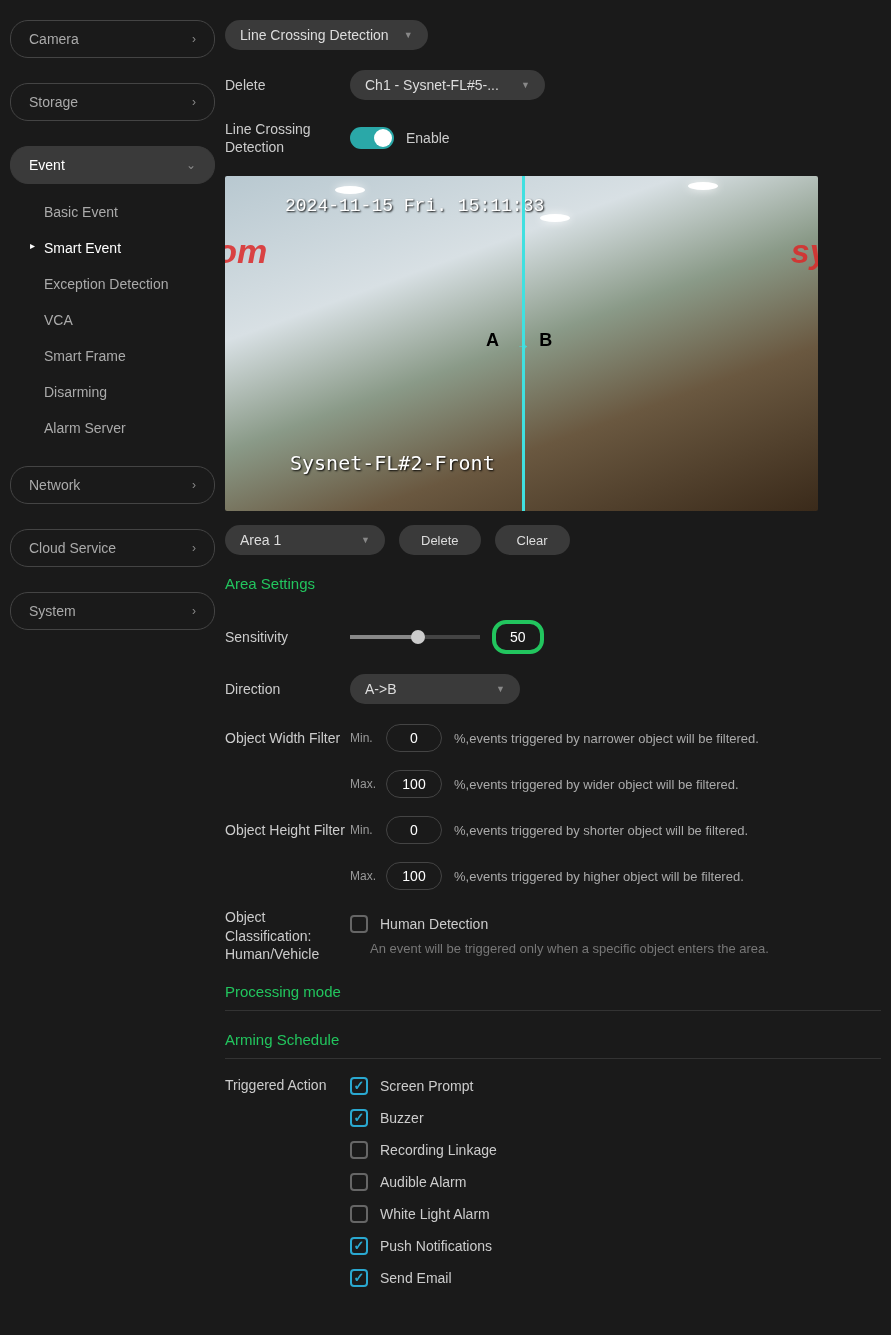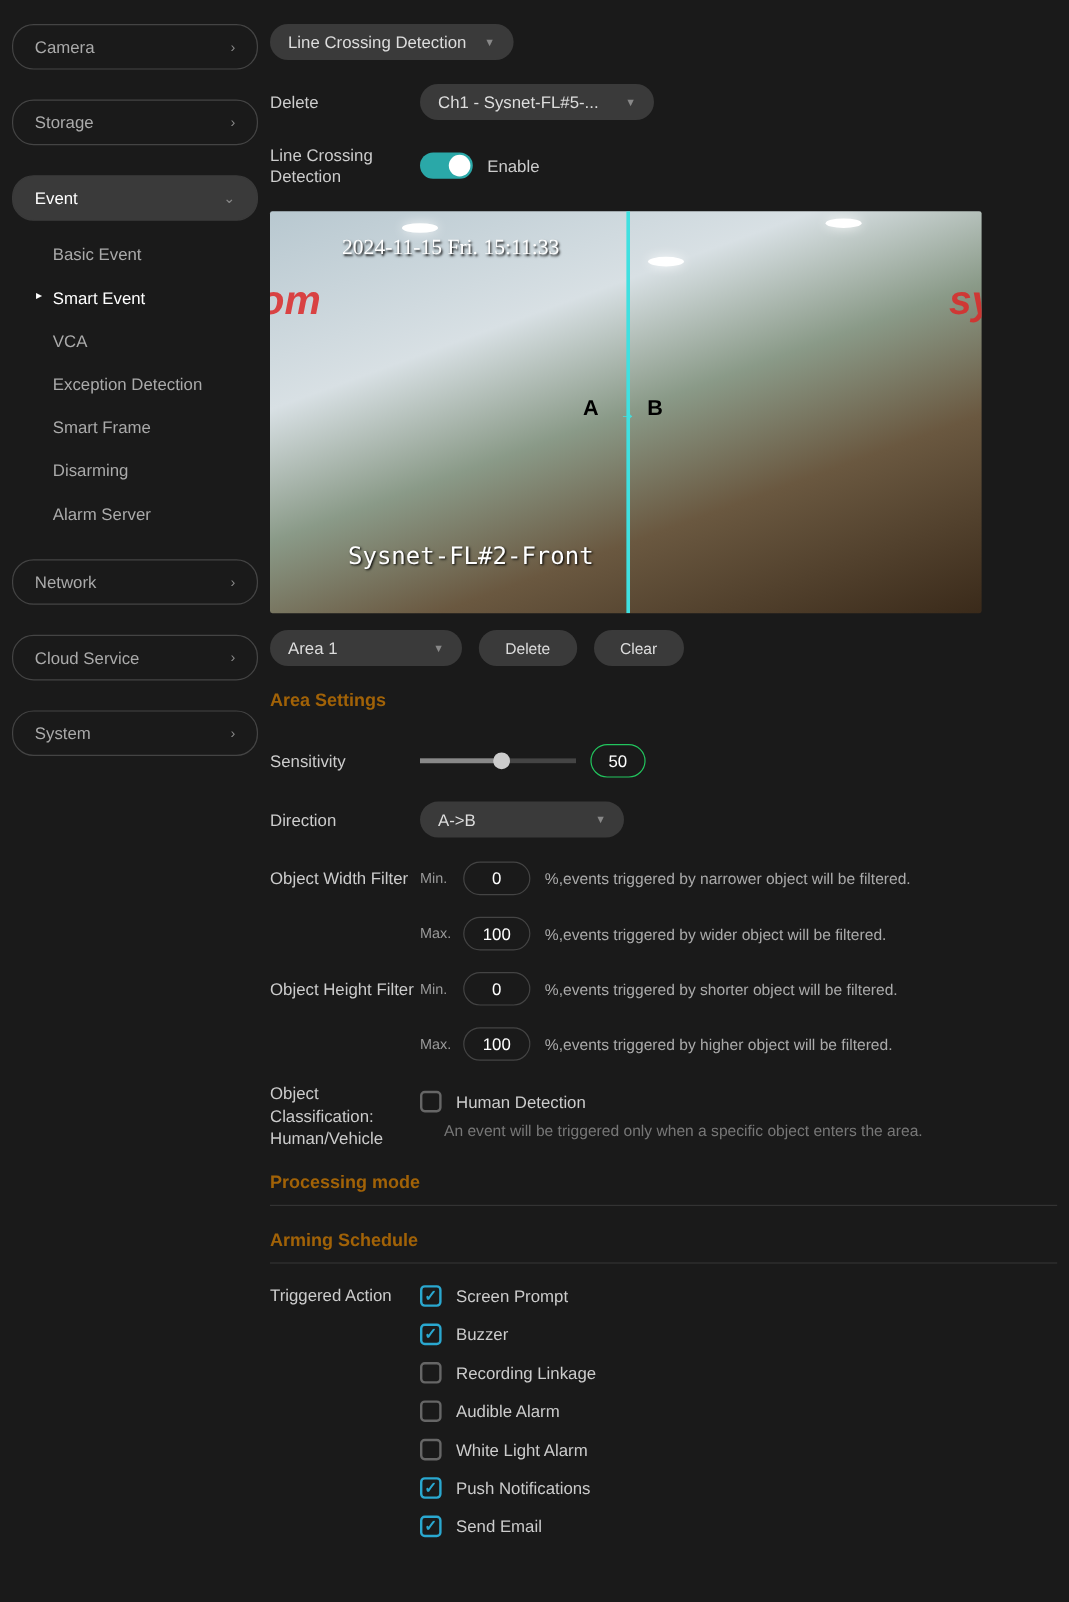--- a/index.html
+++ b/index.html
@@ -28,38 +28,38 @@
 .toggle { width: 44px; height: 22px; background: #2aa8a8; border-radius: 11px; position: relative; cursor: pointer; display: inline-block; vertical-align: middle; }
 .toggle .knob { width: 18px; height: 18px; background: #fff; border-radius: 50%; position: absolute; top: 2px; right: 2px; }
 .toggle-label { margin-left: 12px; color: #ccc; font-size: 14px; }
 
 
 .preview { width: 593px; height: 335px; background: linear-gradient(160deg, #b8c8d0 0%, #d8e0e4 30%, #8a9a88 50%, #6a5840 70%, #3a2a1a 100%); position: relative; border-radius: 2px; overflow: hidden; margin-bottom: 14px; }
 .preview-line { position: absolute; left: 50%; top: 0; bottom: 0; width: 3px; background: #40e0e0; }
 .preview-arrow { position: absolute; left: 50%; top: 48%; transform: translateX(-5px); color: #40e0e0; font-size: 13px; }
 .preview-lbl-a { position: absolute; left: 44%; top: 46%; color: #000; font-size: 18px; font-weight: bold; }
 .preview-lbl-b { position: absolute; left: 53%; top: 46%; color: #000; font-size: 18px; font-weight: bold; }
-.preview-ts { position: absolute; top: 20px; left: 60px; color: #fff; font-family: Liberation Serif, serif; font-size: 18px; text-shadow: 1px 1px 2px #000; }
+.preview-ts { position: absolute; top: 20px; left: 60px; color: #fff; font-family: Liberation Mono, monospace; font-size: 18px; text-shadow: 1px 1px 2px #000; }
 .preview-name { position: absolute; bottom: 36px; left: 65px; color: #fff; font-family: monospace; font-size: 20px; text-shadow: 1px 1px 2px #000; }
 .watermark { position: absolute; font-size: 34px; font-weight: bold; color: rgba(220, 40, 40, 0.85); font-style: italic; top: 56px; }
 .wm1 { left: -245px; } .wm2 { right: -260px; }
 .ceiling-light { position: absolute; width: 30px; height: 8px; background: #fff; border-radius: 50%; box-shadow: 0 0 10px rgba(255,255,255,0.8); }
 .light1 { top: 10px; left: 110px; } .light2 { top: 38px; left: 315px; } .light3 { top: 6px; right: 100px; }
 
 .btn-row { display: flex; gap: 14px; margin-bottom: 16px; }
 .btn { background: #3a3a3a; color: #ddd; font-size: 13px; padding: 7px 22px; border-radius: 15px; border: none; cursor: pointer; }
 
-.section-title { color: #a16207; font-size: 15px; margin: 20px 0 18px 0; padding-bottom: 10px; font-weight: bold; }
+.section-title { color: #22c55e; font-size: 15px; margin: 20px 0 18px 0; padding-bottom: 10px; }
 .section-title.underline { border-bottom: 1px solid #333; }
 
 .slider-wrap { display: flex; align-items: center; gap: 12px; }
 .slider { width: 130px; height: 4px; background: #444; position: relative; cursor: pointer; }
 .slider-fill { position: absolute; left: 0; top: 0; bottom: 0; width: 50%; background: #888; }
 .slider-thumb { position: absolute; left: 47%; top: -5px; width: 14px; height: 14px; background: #ccc; border-radius: 50%; }
-.value-box { background: #1a1a1a; border: 1px solid #22c55e; border-radius: 14px; padding: 5px 14px; color: #fff; font-size: 14px; min-width: 44px; text-align: center; }
+.value-box { background: #1a1a1a; border: 4px solid #22c55e; border-radius: 14px; padding: 5px 14px; color: #fff; font-size: 14px; min-width: 44px; text-align: center; }
 
 .filter-row { display: flex; align-items: center; margin-bottom: 18px; }
 .minmax { width: 36px; color: #999; font-size: 12px; }
 .num-input { background: #1a1a1a; border: 1px solid #444; border-radius: 14px; padding: 5px 12px; color: #fff; font-size: 14px; width: 56px; text-align: center; margin-right: 12px; }
 .hint { color: #aaa; font-size: 13px; text-align: center; }
 .sub-hint { color: #777; font-size: 13px; margin-left: 20px; margin-top: 8px; }
 
 .checkbox { width: 18px; height: 18px; border: 2px solid #666; border-radius: 4px; display: inline-flex; align-items: center; justify-content: center; cursor: pointer; margin-right: 12px; flex-shrink: 0; }
 .checkbox.checked { border-color: #2aa8d0; }
 .checkbox.checked::after { content: "✓"; color: #2aa8d0; font-size: 13px; font-weight: bold; }
@@ -80,22 +80,22 @@
     <span>Storage</span>
     <span class="chevron">›</span>
   </div>
   <div class="nav-item active">
     <span>Event</span>
     <span class="chevron">⌄</span>
   </div>
   <div class="sub-items">
     <div class="sub-item">Basic Event</div>
     <div class="sub-item active">Smart Event</div>
+    <div class="sub-item">Exception Detection</div>
     <div class="sub-item">VCA</div>
-    <div class="sub-item">Exception Detection</div>
     <div class="sub-item">Smart Frame</div>
     <div class="sub-item">Disarming</div>
     <div class="sub-item">Alarm Server</div>
   </div>
   <div class="nav-item">
     <span>Network</span>
     <span class="chevron">›</span>
   </div>
   <div class="nav-item">
     <span>Cloud Service</span>

